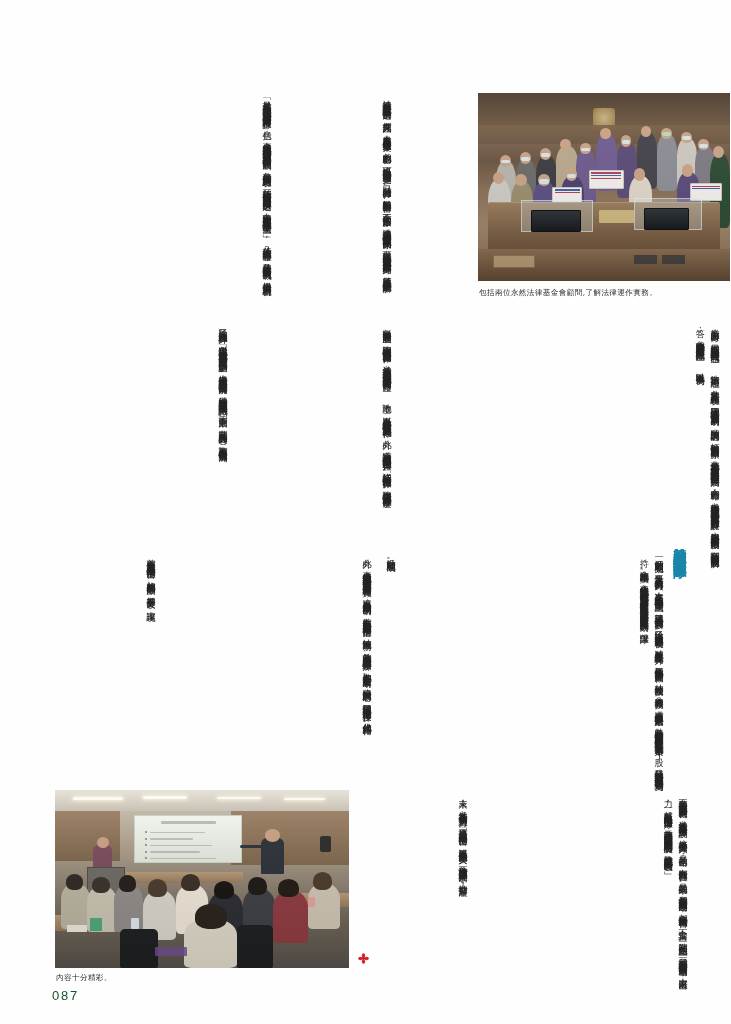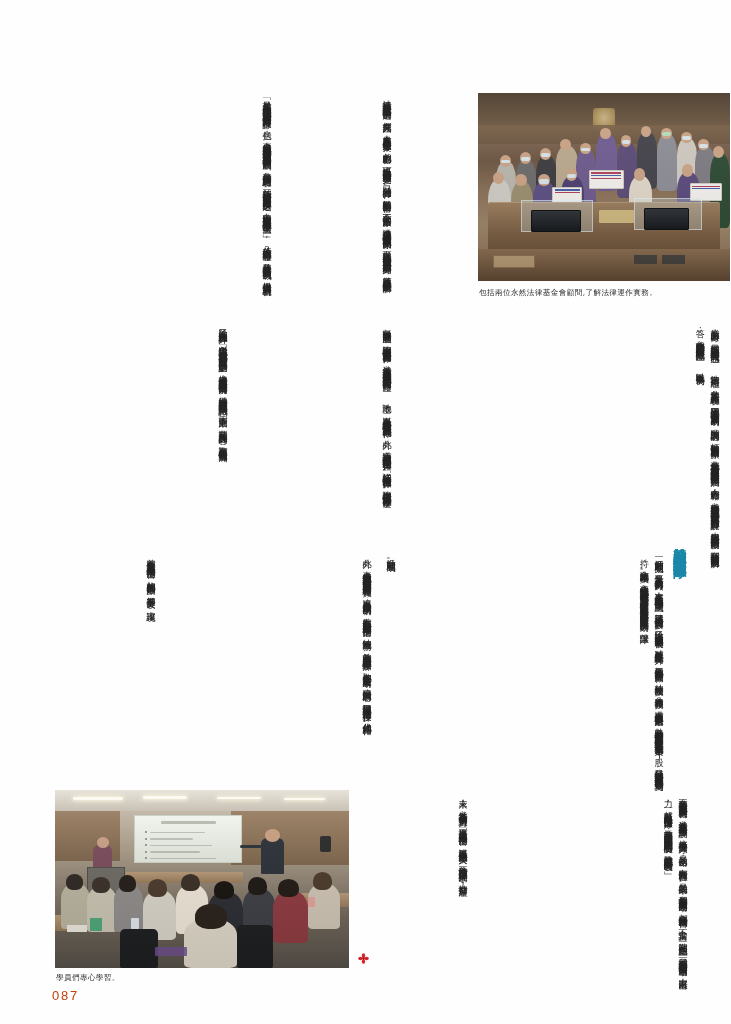--- a/index.html
+++ b/index.html
@@ -62,21 +62,21 @@
     font-family: "DejaVu Serif", "Liberation Serif", serif;
     white-space: nowrap;
   }
 
   .folio {
     position: absolute;
     left: 52px;
     top: 988px;
     font-size: 13px;
     letter-spacing: 0.14em;
-    color: #c2410c;
+    color: #14532d;
     font-family: "Liberation Sans", sans-serif;
   }
 
   
   .court-bg {
     position: absolute; inset: 0;
     background:
       linear-gradient(180deg, #5d4a3a 0%, #6b5442 14%, #7d6450 24%, #6a5441 36%, #8a7057 52%, #9c8468 70%, #8e7459 88%, #6f5843 100%);
   }
   .court-ceil {
@@ -349,21 +349,21 @@
 
       <div style="position:absolute;left:4%;top:76%;width:7%;height:4%;background:#eae6dc;"></div>
       <div style="position:absolute;left:12%;top:72%;width:4%;height:7%;background:#2fa06a;opacity:.8;"></div>
       <div style="position:absolute;left:34%;top:88%;width:11%;height:5%;background:#6e4f8e;opacity:.85;border-radius:1px;"></div>
       <div style="position:absolute;left:26%;top:72%;width:2.5%;height:6%;background:#dfe6ea;border-radius:1px;"></div>
       <div style="position:absolute;left:86%;top:60%;width:2.5%;height:6%;background:#e0a39a;border-radius:1px;"></div>
 
       <div style="position:absolute;left:0;top:0;width:100%;height:100%;background:linear-gradient(180deg,rgba(255,255,255,.05),rgba(0,0,0,.10));"></div>
     </div>
   </div>
-  <div class="caption" style="left:56px; top:973px;">學員們專心學習。</div>
+  <div class="caption" style="left:56px; top:973px;">內容十分精彩。</div>
 
   <div class="section-heading" style="left:672px; top:538px; height:174px;">贊助者的支持與付出成就營隊</div>
 
   <div class="body-col-block" style="left:276px; top:93px; height:232px; width:118px;">法律科系常是許多選擇就讀文科高中生的首選,探究其原因,大多是來自各期學自各類法律影集、戲劇的影響,這也可以從各期學員的報名理由中窺見一二。口若懸河的律師、帥氣辦案的檢察官、公正不阿的法官形象,透過螢幕傳遞給學生們對於法律職業完美的印象,然而現實生活中的法律學習及就業之路是否真如劇中那般美好?就必須透過自己親身接觸才能了解。</div>
   <div class="body-col-block" style="left:58px; top:93px; height:232px; width:216px;">於是「永然第二十八期高中法律生活營」特別邀請法律實務界的優秀講師前來授課,包括:李永然律師與永然聯合法律事務所的郭儒宣律師一同講授的「法律人的生涯規劃」,分享擔任律師的親身經驗,並剖析法律這一行的發展方向與遭遇到的困難及解決之道;中華人權協會陳建宏策略長主講「學法律改變人生?」,分析法律人的出路有哪些?及選擇法律這條路所要面臨的挑戰,提供學員們將來讀書就</div>
 
   <div class="body-col-block" style="left:404px; top:322px; height:232px; width:318px;">業的方向與參考;最高法院邱忠義法官主講「司法與人民觀感——法官如何不恐龍」,分享法官的人生及工作經驗,讓同學了解法官在工作上的甘苦及判案的不易,幽默的演說內容,打破大家對於法官的刻板印象;臺北地方檢察署蕭永昌檢察官和同學們解說擔任檢察官的生活與工作點滴,內容十分精彩;永然聯合法律事務所陳宜鴻主任律師除針對法律電影「翻供」的內容進行解說外,也為同學們在參加三天的營隊活動後,所有關於法律的問題提出完整的解答;永然聯合法律事務所林彥廷律師解析「認識法律——以民事事件為例」</div>
 
   <div class="body-col-block" style="left:232px; top:322px; height:232px; width:162px;">擬民事法庭的開庭狀況,讓同學在擬學習中體會法庭的實務操作;永然法律基金會董事兼副執行長李廷鈞地政士則介紹「法律人的另一條路——地政士」,以自身工作及求學經驗分享法律人也可選擇的其他工作,此外,還有許竣翔輔導員介紹法律系的學習與操作,詳細解析「法律系的實際操作」,讓學員們能快速了解法律系在學什麼。</div>
   <div class="body-col-block" style="left:58px; top:322px; height:232px; width:172px;">除了教室內的法律課程外,營隊也安排了「臺灣臺北地方法院」及「智慧財產及商業法院」的參訪活動,由接待人員進行解說及旁聽法院開庭的真實情況,與法律的實務操作有更近距離的接觸與認識。四天活動下來,豐富又精彩的課程內容,讓所有參與的學員們收穫滿滿。</div>

